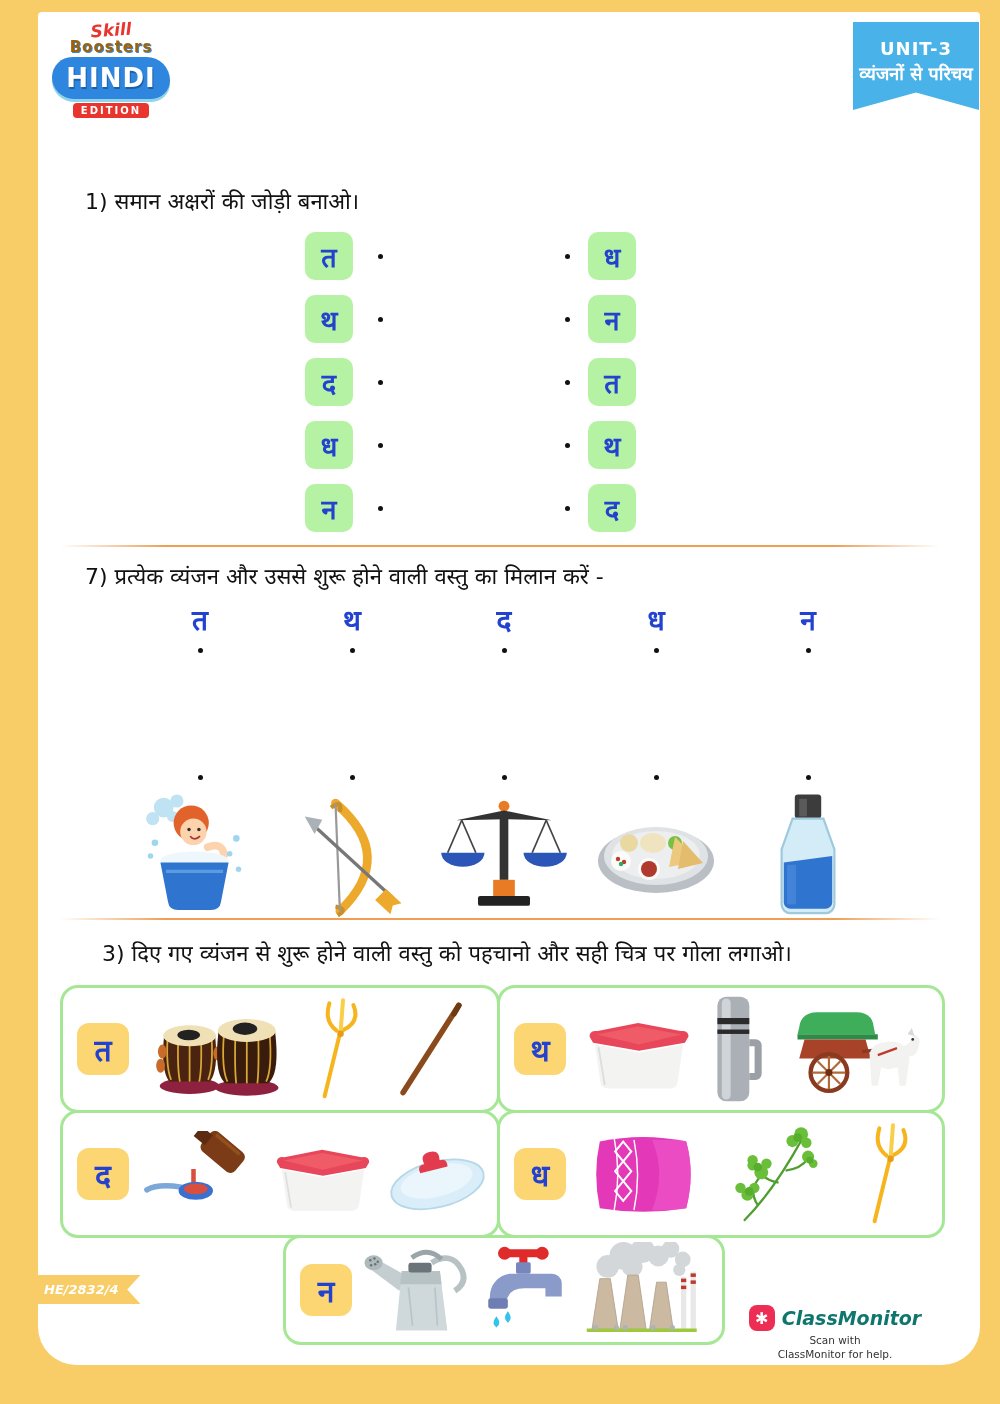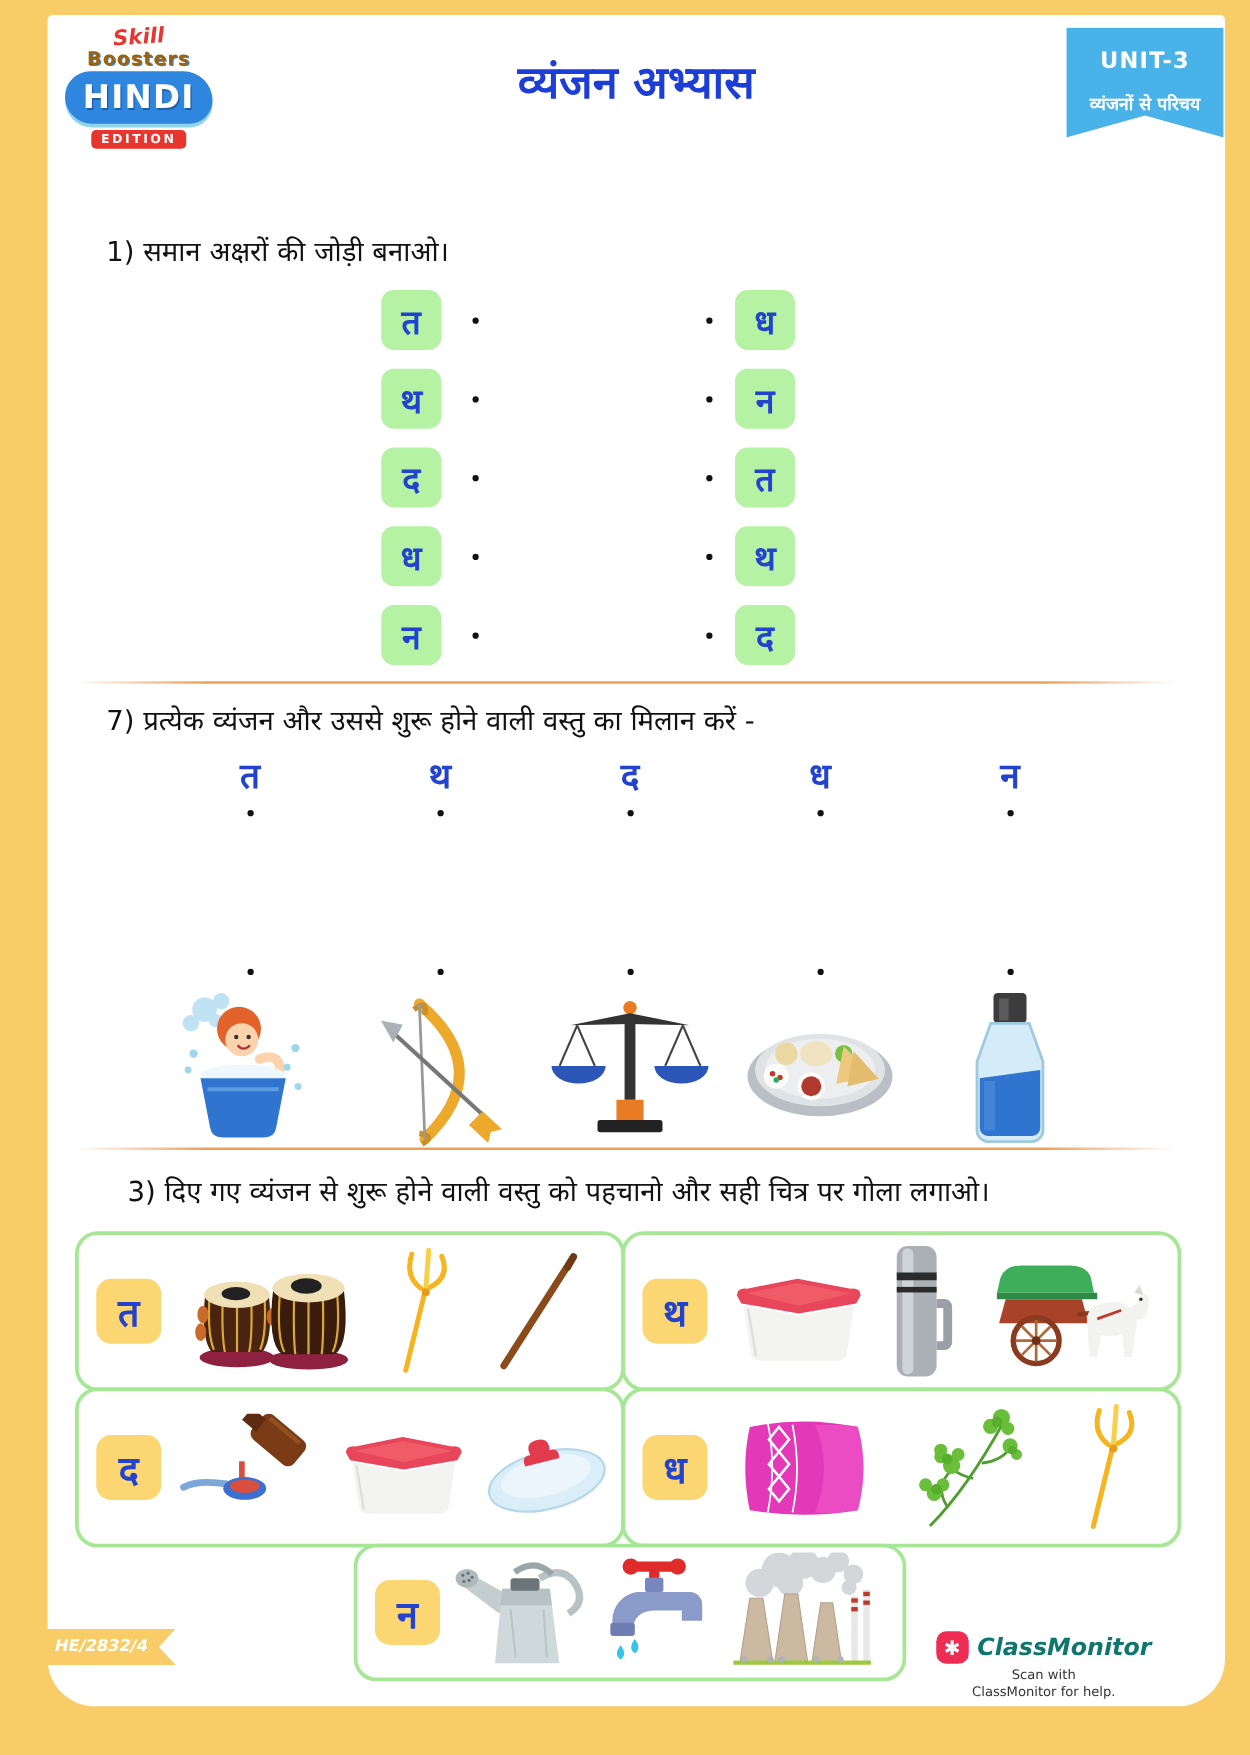--- a/index.html
+++ b/index.html
@@ -21,21 +21,21 @@
 
   
   .title { position:absolute; left:0; top:28px; width:100%; text-align:center; color:#1D3ED6; font-weight:bold; }
   .title-line1 { font-size:36px; }
   .title-line2 { font-size:36px; margin-top:8px; }
 
   
   .unit-badge { position:absolute; left:815px; top:10px; width:126px; height:88px; background:#49B2E8;
                 clip-path:polygon(0 0,100% 0,100% 100%,50% 80%,0 100%); color:#fff; text-align:center; }
   .unit-line1 { font-size:18px; font-weight:bold; margin-top:16px; letter-spacing:1px; }
-  .unit-line2 { font-size:14px; font-weight:bold; margin-top:14px; }
+  .unit-line2 { font-size:18px; font-weight:bold; margin-top:2px; }
 
   .heading { position:absolute; color:#111; font-size:22px; }
 
   
   .tile { position:absolute; width:48px; height:48px; background:#B6F2A4; border-radius:10px;
           display:flex; align-items:center; justify-content:center; color:#2343CF; font-size:27px; font-weight:bold; }
   .dot { position:absolute; width:5px; height:5px; background:#111; border-radius:50%; }
 
   .divider { position:absolute; left:22px; width:880px; height:2px;
              background:linear-gradient(to right, rgba(239,158,86,0), #EF9E56 12%, #EF9E56 88%, rgba(239,158,86,0)); }
@@ -47,21 +47,21 @@
 
   
   .cell { position:absolute; border:3px solid #A6E795; border-radius:18px; background:#fff;
           display:flex; align-items:center; padding:8px 14px; gap:10px; }
   .cell-tile { flex:0 0 auto; width:52px; height:52px; background:#FBD672; border-radius:12px;
                display:flex; align-items:center; justify-content:center; color:#2343CF; font-size:30px; font-weight:bold; }
   .cell-imgs { flex:1; display:flex; align-items:center; justify-content:space-around; height:100%; }
   .cell-imgs svg { display:block; }
 
   
-  .code-ribbon { position:absolute; left:30px; top:1303px; background:#F8CD68; color:#fff; font-weight:bold;
+  .code-ribbon { position:absolute; left:30px; top:1275px; background:#F8CD68; color:#fff; font-weight:bold;
                  font-style:italic; font-size:13px; padding:7px 22px 7px 14px;
                  clip-path:polygon(0 0,100% 0,88% 50%,100% 100%,0 100%); }
   .brandmark { position:absolute; left:707px; top:1293px; width:180px; text-align:center; }
   .brand-row { display:flex; align-items:center; justify-content:center; gap:7px; }
   .brand-icon { width:26px; height:26px; background:#EE2D55; border-radius:8px; color:#fff; font-size:16px;
                 display:flex; align-items:center; justify-content:center; }
   .brand-name { font-size:19px; font-weight:bold; color:#0f766e;font-style:italic; }
   .brand-tag { font-size:10.5px; color:#333; line-height:1.35; margin-top:2px; }
 </style>
 </head>
@@ -71,21 +71,20 @@
   <div class="card">
 
     <div class="logo">
       <div class="logo-skill">Skill</div>
       <div class="logo-boosters">Boosters</div>
       <div><span class="logo-hindi">HINDI</span></div>
       <div><span class="logo-edition">EDITION</span></div>
     </div>
 
     <div class="title">
-      <div class="title-line1">व्यंजन अभ्यास</div>
     </div>
 
     <div class="unit-badge">
       <div class="unit-line1">UNIT-3</div>
       <div class="unit-line2">व्यंजनों से परिचय</div>
     </div>
 
     <div class="heading" style="left:47px; top:173px;">1) समान अक्षरों की जोड़ी बनाओ।</div>
 
     <div class="tile" style="left:267px; top:220px;">त</div>

